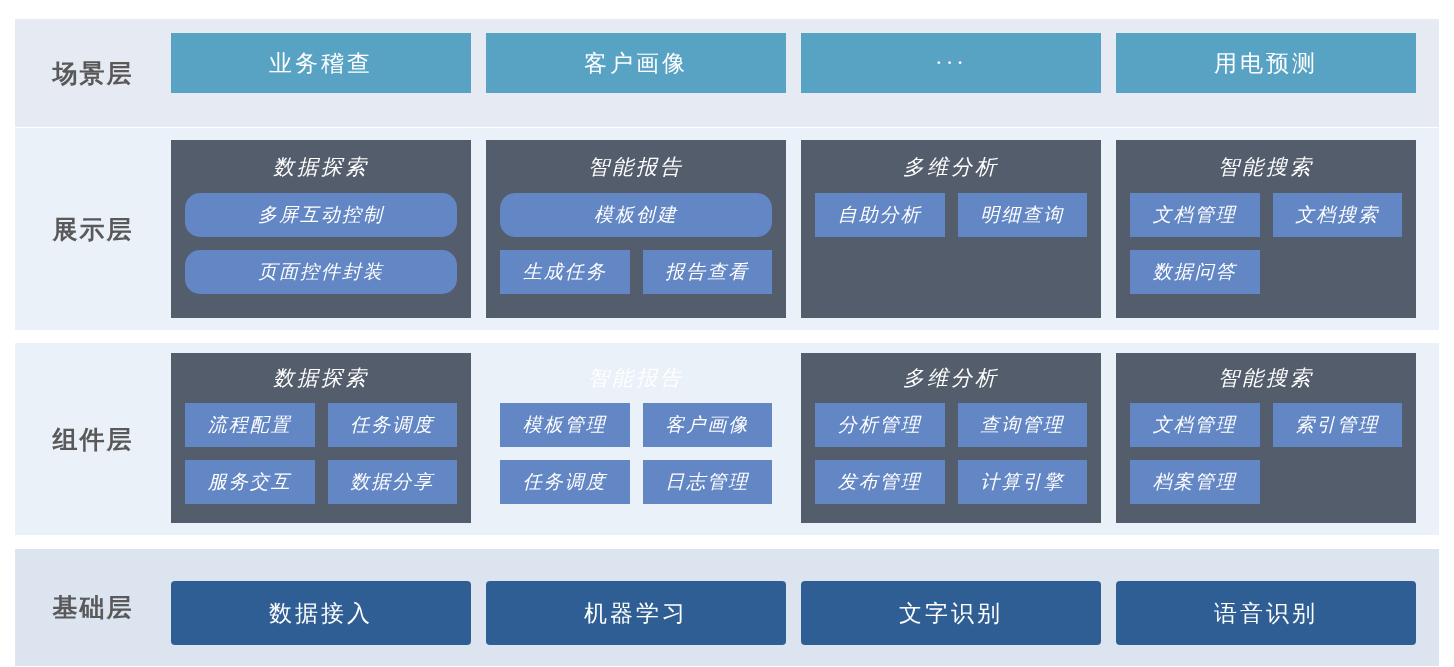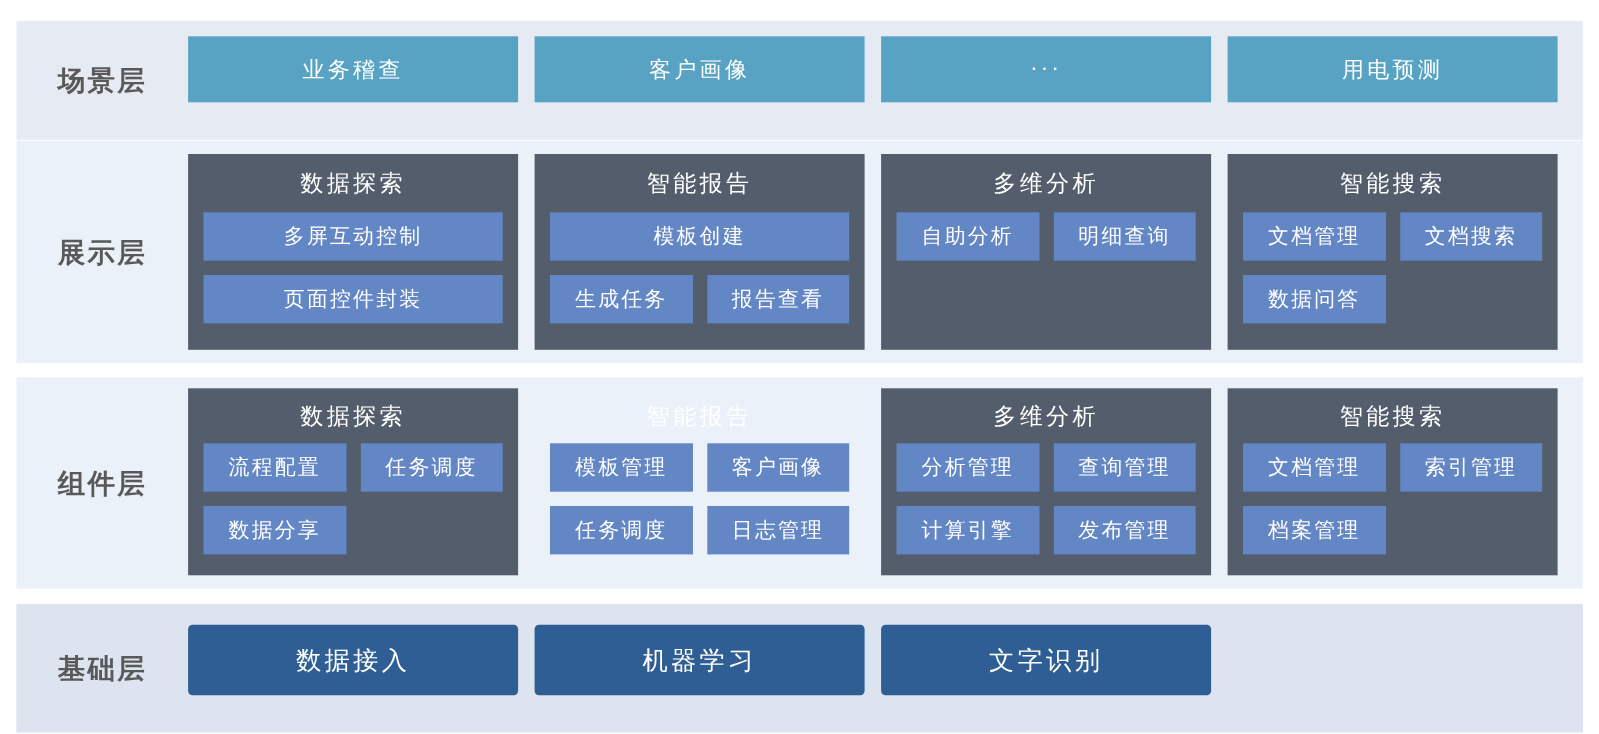--- a/index.html
+++ b/index.html
@@ -22,46 +22,46 @@
 
   .col { position:absolute; width:300px; }
   .col0 { left:156px; }  .col1 { left:471px; }
   .col2 { left:786px; }  .col3 { left:1101px; }
 
   .cjk { font-family:"Liberation Serif", serif; }
 
   .scene-btn {
     top:14px; height:60px; background:#58a3c3; color:#ffffff;
     display:flex; align-items:center; justify-content:center;
-    font-size:20px; letter-spacing:3px;
+    font-size:23px; letter-spacing:3px;
   }
   .base-btn {
-    top:19px; height:64px; background:#2e5e93; color:#ffffff; border-radius:4px;
+    top:32px; height:64px; background:#2e5e93; color:#ffffff; border-radius:4px;
     display:flex; align-items:center; justify-content:center;
     font-size:23px; letter-spacing:3px;
   }
 
-  .group { background:#535d6b; padding:0 14px; }
+  .group { background:#535d6b; padding:0 14px;font-style:italic; }
   #band-display  .group { top:12px; height:178px; }
   #band-component .group { top:10px; height:170px; }
   .group.no-bg { background:transparent; }
 
   .group-title {
     height:53px; display:flex; align-items:center; justify-content:center;
     color:#ffffff; font-size:21px; letter-spacing:3px;
   }
   #band-component .group-title { height:50px; }
 
   .items { display:grid; grid-template-columns:1fr 1fr; column-gap:13px; row-gap:13px; }
   .item {
     height:44px; background:#6386c5; color:#ffffff;
     display:flex; align-items:center; justify-content:center;
     font-size:19px; letter-spacing:2px;
   }
-  .item.full { grid-column:1 / -1; }
+  .item.full { grid-column:1 / -1;border-radius:15px; }
 </style>
 </head>
 <body>
 
 <div class="band" id="band-scene">
   <div class="layer-label">场景层</div>
   <div class="col col0 scene-btn cjk">业务稽查</div>
   <div class="col col1 scene-btn cjk">客户画像</div>
   <div class="col col2 scene-btn cjk">···</div>
   <div class="col col3 scene-btn cjk">用电预测</div>
@@ -106,52 +106,54 @@
 </div>
 
 <div class="band" id="band-component">
   <div class="layer-label">组件层</div>
 
   <div class="col col0 group">
     <div class="group-title cjk">数据探索</div>
     <div class="items">
       <div class="item cjk">流程配置</div>
       <div class="item cjk">任务调度</div>
+      <div class="item cjk">服务交互</div>
       <div class="item cjk">数据分享</div>
     </div>
   </div>
 
   <div class="col col1 group no-bg">
     <div class="group-title cjk">智能报告</div>
     <div class="items">
       <div class="item cjk">模板管理</div>
       <div class="item cjk">客户画像</div>
       <div class="item cjk">任务调度</div>
       <div class="item cjk">日志管理</div>
     </div>
   </div>
 
   <div class="col col2 group">
     <div class="group-title cjk">多维分析</div>
     <div class="items">
       <div class="item cjk">分析管理</div>
       <div class="item cjk">查询管理</div>
+      <div class="item cjk">发布管理</div>
       <div class="item cjk">计算引擎</div>
-      <div class="item cjk">发布管理</div>
     </div>
   </div>
 
   <div class="col col3 group">
     <div class="group-title cjk">智能搜索</div>
     <div class="items">
       <div class="item cjk">文档管理</div>
       <div class="item cjk">索引管理</div>
       <div class="item cjk">档案管理</div>
     </div>
   </div>
 </div>
 
 <div class="band" id="band-base">
   <div class="layer-label">基础层</div>
   <div class="col col0 base-btn cjk">数据接入</div>
   <div class="col col1 base-btn cjk">机器学习</div>
   <div class="col col2 base-btn cjk">文字识别</div>
+  <div class="col col3 base-btn cjk">语音识别</div>
 </div>
 
 </body></html>

